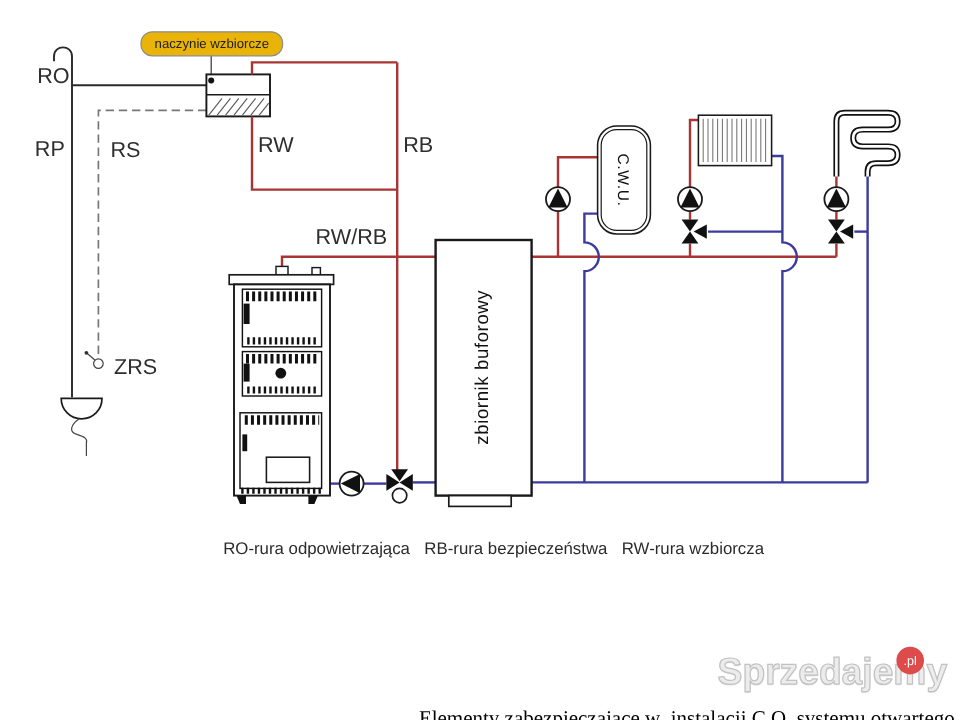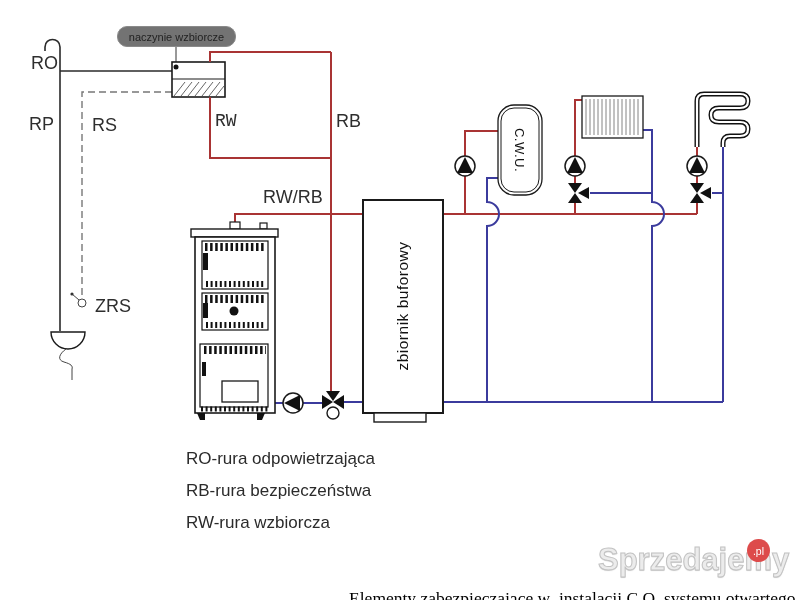--- a/index.html
+++ b/index.html
@@ -13,30 +13,30 @@
   .pipe-black{stroke:#2a2a2a;stroke-width:1.6;fill:none;}
   .pipe-dash{stroke:#777;stroke-width:1.4;fill:none;stroke-dasharray:7 4;}
   .outline{stroke:var(--outline,#1a1a1a);fill:#fff;}
   .thin{stroke:#444;stroke-width:1;fill:none;}
 
   .lbl{position:absolute;color:#2e2e2e;font-size:18px;line-height:1;white-space:nowrap;}
   .lbl-rot{transform-origin:center center;}
 
   #pill{position:absolute;left:117px;top:26px;width:117px;height:19px;border:1.2px solid #8a8a8a;
         border-radius:10px;display:flex;align-items:center;justify-content:center;
-        font-size:11px;color:#222;background:#737373;}
+        font-size:11px;color:#222;background:#eab308;}
 
   #buffer-text{position:absolute;left:323px;top:296px;width:160px;height:20px;
         display:flex;align-items:center;justify-content:center;font-size:15.5px;color:#111;
         transform:rotate(-90deg);letter-spacing:.5px;}
   #cwu-text{position:absolute;left:488px;top:141px;width:64px;height:18px;
         display:flex;align-items:center;justify-content:center;font-size:13px;color:#111;
         transform:rotate(90deg);letter-spacing:.5px;}
 
-  .legend-row{position:absolute;display:flex;font-size:17px;color:#2b2b2b;white-space:nowrap;flex-direction:column;}
+  .legend-row{position:absolute;display:flex;font-size:14px;color:#2b2b2b;white-space:nowrap;}
   #legend-row1{left:186px;top:449px;gap:12px;}
   #legend-row2{left:191px;top:469px;gap:13px;}
 
   #caption{position:absolute;left:0;top:588px;width:800px;text-align:right;
         font-family:"Liberation Serif", serif;font-size:17.5px;color:#000;white-space:pre;}
 
   #watermark{position:absolute;left:598px;top:542px;font-size:31px;font-weight:bold;
         color:#ececec;-webkit-text-stroke:1px #c2c2c2;text-shadow:0 1px 1px #cfcfcf;
         letter-spacing:0px;}
   #watermark-badge{position:absolute;left:747px;top:539px;width:23px;height:23px;border-radius:50%;
@@ -206,21 +206,21 @@
       <polygon points="322,395 322,409 333,402" fill="#111"></polygon>
       <polygon points="344,395 344,409 333,402" fill="#111"></polygon>
       <polygon points="326,391 340,391 333,401" fill="#111"></polygon>
       <circle class="outline" cx="333" cy="413" r="6" stroke-width="1.4"></circle>
     </g>
   </svg>
 
   <div class="lbl" style="left:31px;top:54px;">RO</div>
   <div class="lbl" style="left:29px;top:115px;">RP</div>
   <div class="lbl" style="left:92px;top:116px;">RS</div>
-  <div class="lbl" style="left:215px;top:112px;font-family:Liberation Mono, monospace;">RW</div>
+  <div class="lbl" style="left:215px;top:112px;">RW</div>
   <div class="lbl" style="left:336px;top:112px;">RB</div>
   <div class="lbl" style="left:263px;top:188px;">RW/RB</div>
   <div class="lbl" style="left:95px;top:297px;">ZRS</div>
 
   <div id="pill">naczynie wzbiorcze</div>
   <div id="buffer-text" class="lbl-rot">zbiornik buforowy</div>
   <div id="cwu-text" class="lbl-rot">C.W.U.</div>
 
   <div id="legend-row1" class="legend-row">
     <span>RO-rura odpowietrzająca</span>

